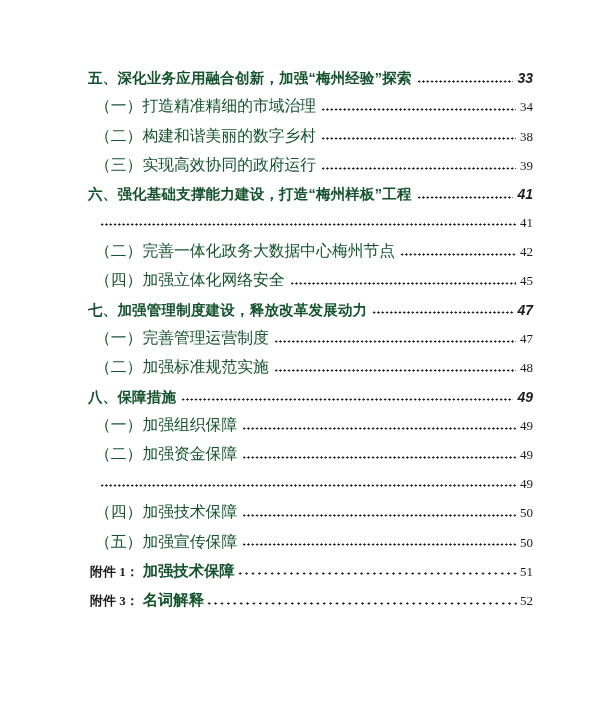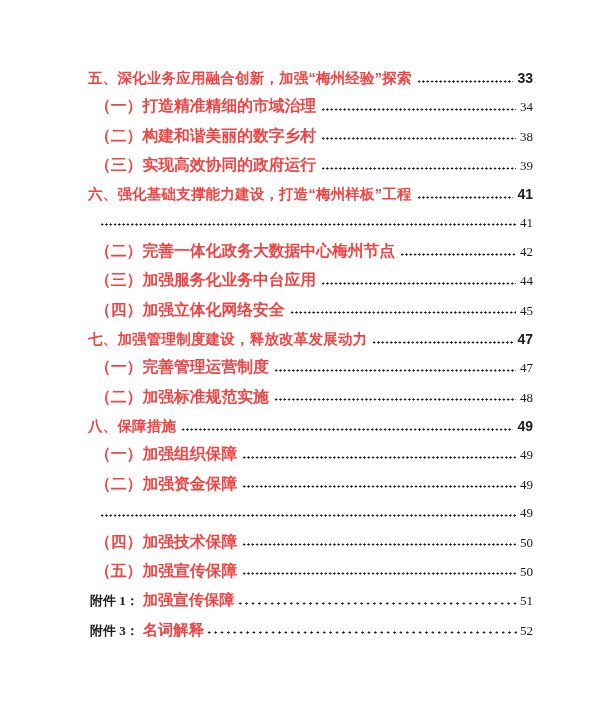--- a/index.html
+++ b/index.html
@@ -24,42 +24,42 @@
   }
   .toc-row {
     display: flex;
     align-items: baseline;
     white-space: nowrap;
   }
   .toc-row > span {
     line-height: 28.35px;
   }
   .toc-title {
-    color: #ef4444;
+    color: #14532d;
   }
   
   .row--section .toc-title {
     font-family: "Liberation Sans", sans-serif;
     font-weight: 700;
     font-size: 14.5px;
     letter-spacing: 0.2px;
   }
   .row--section .toc-page {
     font-family: "Liberation Sans", sans-serif;
     font-weight: 700;
     font-size: 14px;
+    font-style: italic;
   }
   
   .row--sub {
     padding-left: 7px;
   }
   .row--sub .toc-title {
     font-family: "Liberation Serif", serif;
     font-size: 15.8px;
-    font-weight: bold;
   }
   
   .row--appendix {
     padding-left: 2px;
   }
   .row--appendix .toc-prefix {
     font-family: "Liberation Serif", serif;
     font-size: 13px;
     margin-right: 4px;
     font-weight: bold;
@@ -131,26 +131,20 @@
     <span class="toc-page">41</span>
   </div>
       <div class="toc-row row--sub">
     <span class="toc-prefix"></span>
     <span class="toc-title">（二）完善一体化政务大数据中心梅州节点</span>
     <span class="toc-leader"></span>
     <span class="toc-page">42</span>
   </div>
       <div class="toc-row row--sub">
     <span class="toc-prefix"></span>
-    <span class="toc-title">（三）加强服务化业务中台应用</span>
-    <span class="toc-leader"></span>
-    <span class="toc-page">44</span>
-  </div>
-      <div class="toc-row row--sub">
-    <span class="toc-prefix"></span>
     <span class="toc-title">（四）加强立体化网络安全</span>
     <span class="toc-leader"></span>
     <span class="toc-page">45</span>
   </div>
       <div class="toc-row row--section">
     <span class="toc-prefix"></span>
     <span class="toc-title">七、加强管理制度建设，释放改革发展动力</span>
     <span class="toc-leader"></span>
     <span class="toc-page">47</span>
   </div>
@@ -196,21 +190,21 @@
     <span class="toc-page">50</span>
   </div>
       <div class="toc-row row--sub">
     <span class="toc-prefix"></span>
     <span class="toc-title">（五）加强宣传保障</span>
     <span class="toc-leader"></span>
     <span class="toc-page">50</span>
   </div>
       <div class="toc-row row--appendix">
     <span class="toc-prefix">附件 1：</span>
-    <span class="toc-title">加强宣传保障</span>
+    <span class="toc-title">加强技术保障</span>
     <span class="toc-leader"></span>
     <span class="toc-page">51</span>
   </div>
       <div class="toc-row row--appendix">
     <span class="toc-prefix">附件 3：</span>
     <span class="toc-title">名词解释</span>
     <span class="toc-leader"></span>
     <span class="toc-page">52</span>
   </div>
     </div>

